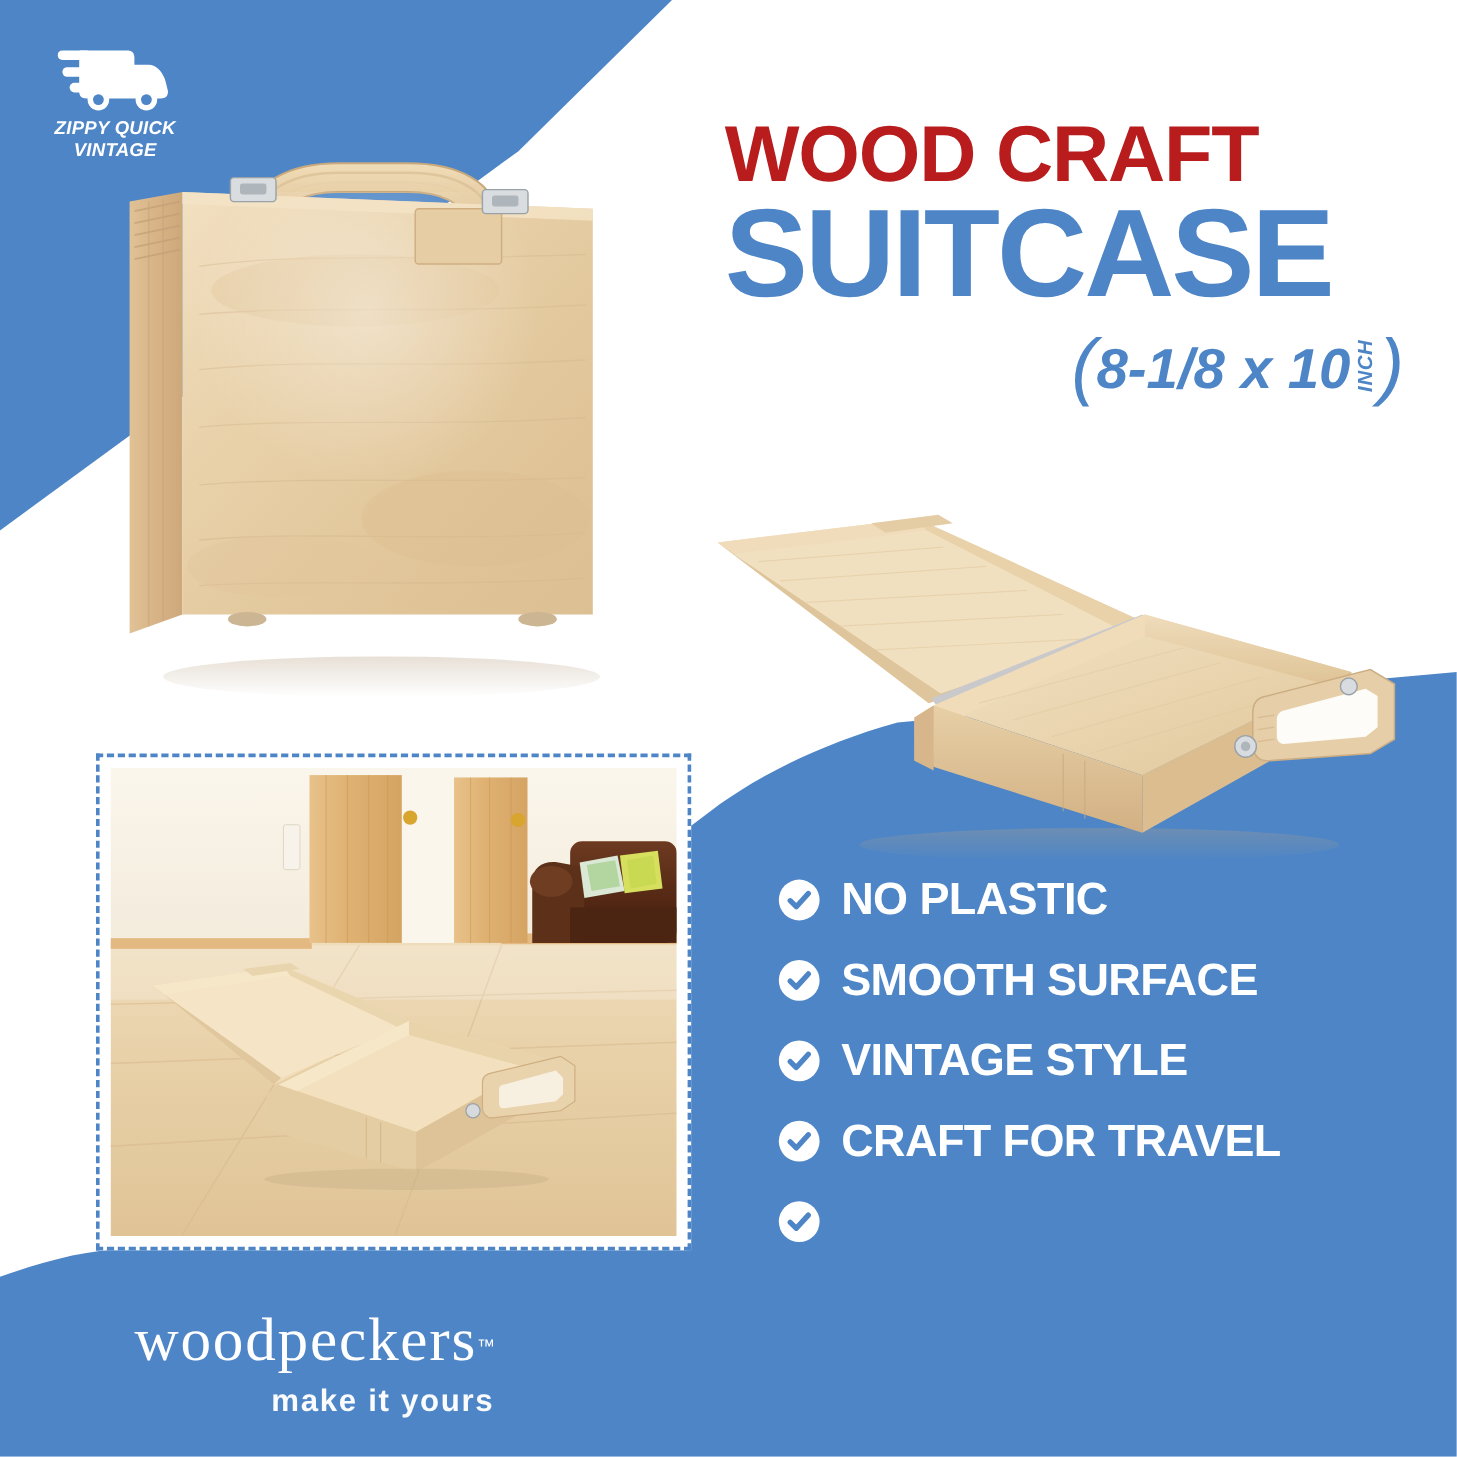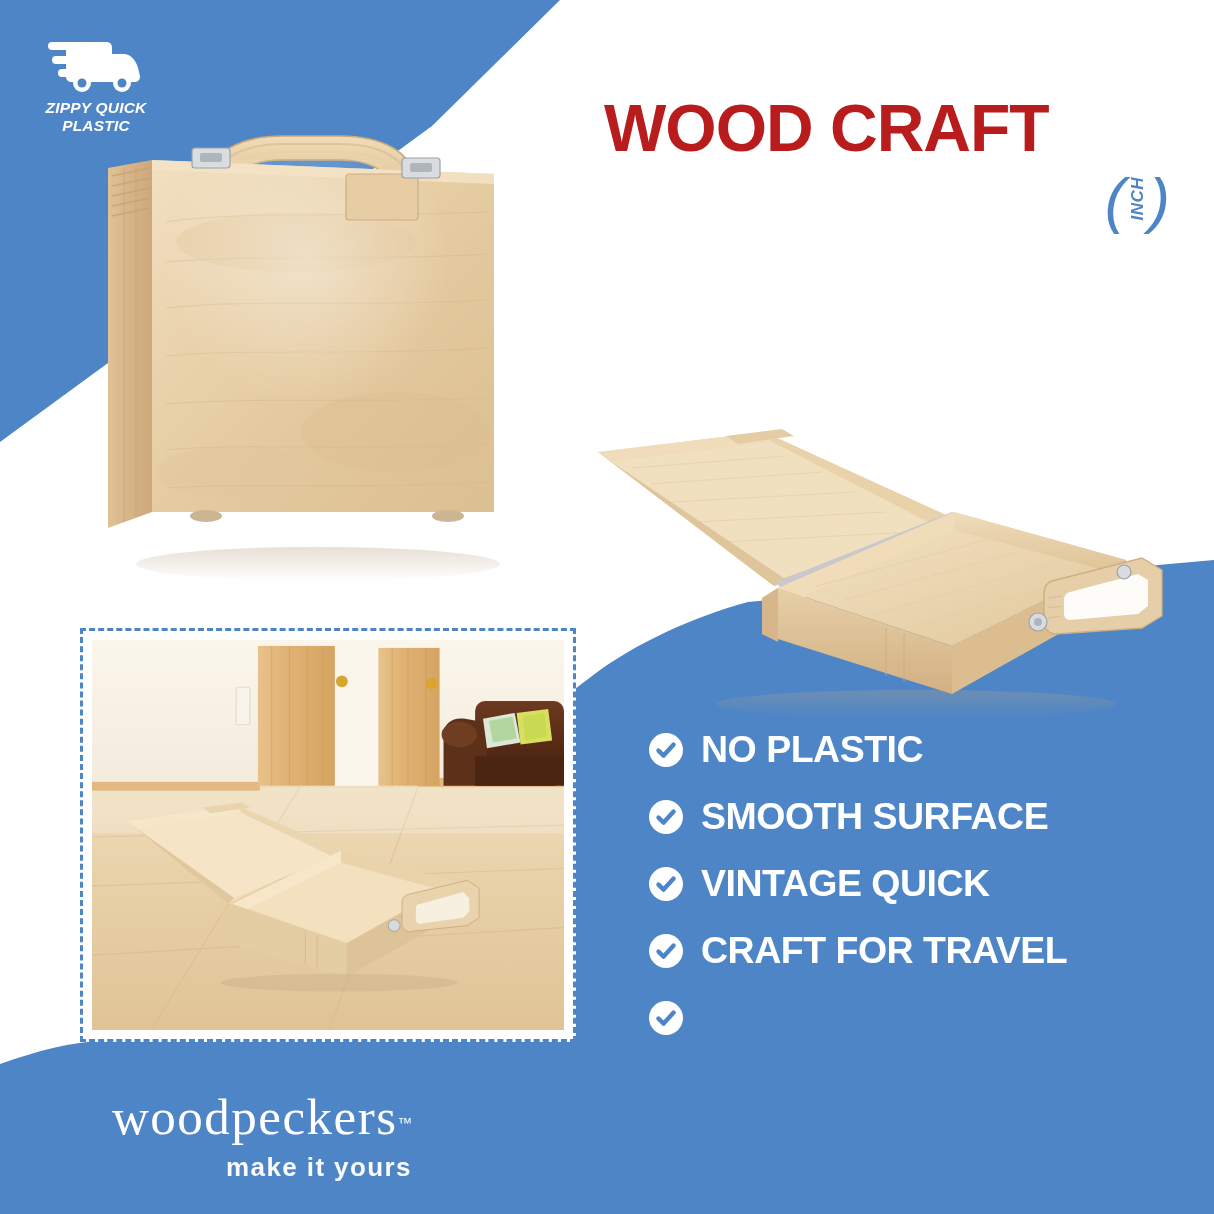--- a/index.html
+++ b/index.html
@@ -111,28 +111,30 @@
                C82,20 88,26 90,34 L92,42 C92,46 90,48 86,48
                L24,48 C20,48 18,46 18,42 L18,14 C18,10 16,8 20,8 Z" fill="#fff"></path>
 
       <circle cx="34" cy="49" r="9" fill="#fff"></circle>
       <circle cx="74" cy="49" r="9" fill="#fff"></circle>
       <circle cx="34" cy="49" r="4.5" fill="#4d85c6"></circle>
       <circle cx="74" cy="49" r="4.5" fill="#4d85c6"></circle>
     </svg>
     <div class="ship-label">
       <span>ZIPPY QUICK</span><br>
-      <span>PLASTIC</span>
+      <span>VINTAGE</span>
     </div>
   </div>
 
   <div class="title-block">
     <div class="title-l1">WOOD CRAFT</div>
+    <div class="title-l2">SUITCASE</div>
     <div class="dims">
       <span class="paren">(</span>
+      <span>8-1/8 x 10</span>
       <span class="unit">INCH</span>
       <span class="paren">)</span>
     </div>
   </div>
 
   <svg class="closed-case" viewBox="0 0 420 480">
     <defs>
       <linearGradient id="faceG" x1="0" y1="0" x2="1" y2="1">
         <stop offset="0%" stop-color="#f2e0c2"></stop>
         <stop offset="32%" stop-color="#e9d2ab"></stop>
@@ -434,21 +436,21 @@
       </svg>
       <span class="feature-label">SMOOTH SURFACE</span>
     </div>
 
 
     <div class="feature-row">
       <svg class="feature-check" width="36" height="36" viewBox="0 0 36 36">
         <circle cx="18" cy="18" r="17" fill="#ffffff"></circle>
         <path d="M10.5,18.6 L15.6,23.6 L25.6,12.6" fill="none" stroke="#4d85c6" stroke-width="4.4" stroke-linecap="round" stroke-linejoin="round"></path>
       </svg>
-      <span class="feature-label">VINTAGE QUICK</span>
+      <span class="feature-label">VINTAGE STYLE</span>
     </div>
 
     <div class="feature-row">
       <svg class="feature-check" width="36" height="36" viewBox="0 0 36 36">
         <circle cx="18" cy="18" r="17" fill="#ffffff"></circle>
         <path d="M10.5,18.6 L15.6,23.6 L25.6,12.6" fill="none" stroke="#4d85c6" stroke-width="4.4" stroke-linecap="round" stroke-linejoin="round"></path>
       </svg>
       <span class="feature-label">CRAFT FOR TRAVEL</span>
     </div>
 

